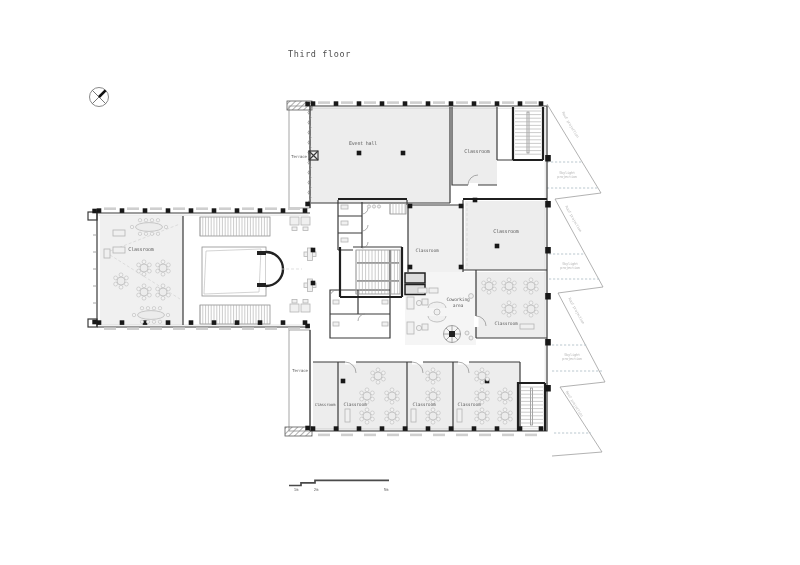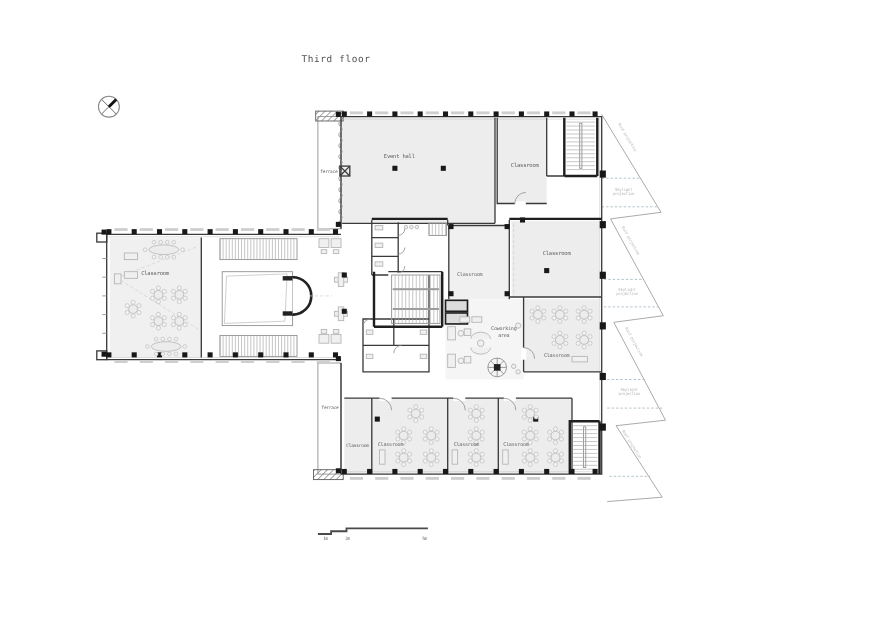--- a/index.html
+++ b/index.html
@@ -1,21 +1,21 @@
 <!DOCTYPE html>
 <html><head>
 <meta charset="utf-8">
 <style>
   html,body{margin:0;padding:0;background:#fff;}
   #page{position:relative;width:800px;height:565px;background:#ffffff;overflow:hidden;
         font-family:"DejaVu Sans Mono", monospace;}
   #plan-svg{position:absolute;left:0;top:0;}
   .plan-label{position:absolute;transform:translate(-50%,-50%);white-space:pre-line;
         text-align:center;line-height:1.25;letter-spacing:-0.2px;color:#5f5f5f;}
-  #page-title{position:absolute;left:274px;top:49px;font-size:8.5px;letter-spacing:0.6px;
+  #page-title{position:absolute;left:288px;top:49px;font-size:8.5px;letter-spacing:0.6px;
         color:#4f4f4f;}
   .w1{stroke:#3a3a3a;stroke-width:1.2;fill:none;}
   .w2{stroke:#1f1f1f;stroke-width:2.2;fill:none;}
   .thin{stroke:#8f8f8f;stroke-width:0.8;fill:none;}
   .faintline{stroke:#c4c4c4;stroke-width:0.5;fill:none;}
   .furn{stroke:#b5b5b5;stroke-width:0.8;fill:#f0f0f0;}
   .arc{stroke:#8a8a8a;stroke-width:0.7;fill:none;}
   .vdash{stroke:#d2d2d2;stroke-width:0.7;fill:none;stroke-dasharray:3,2;}
 </style>
 </head>

